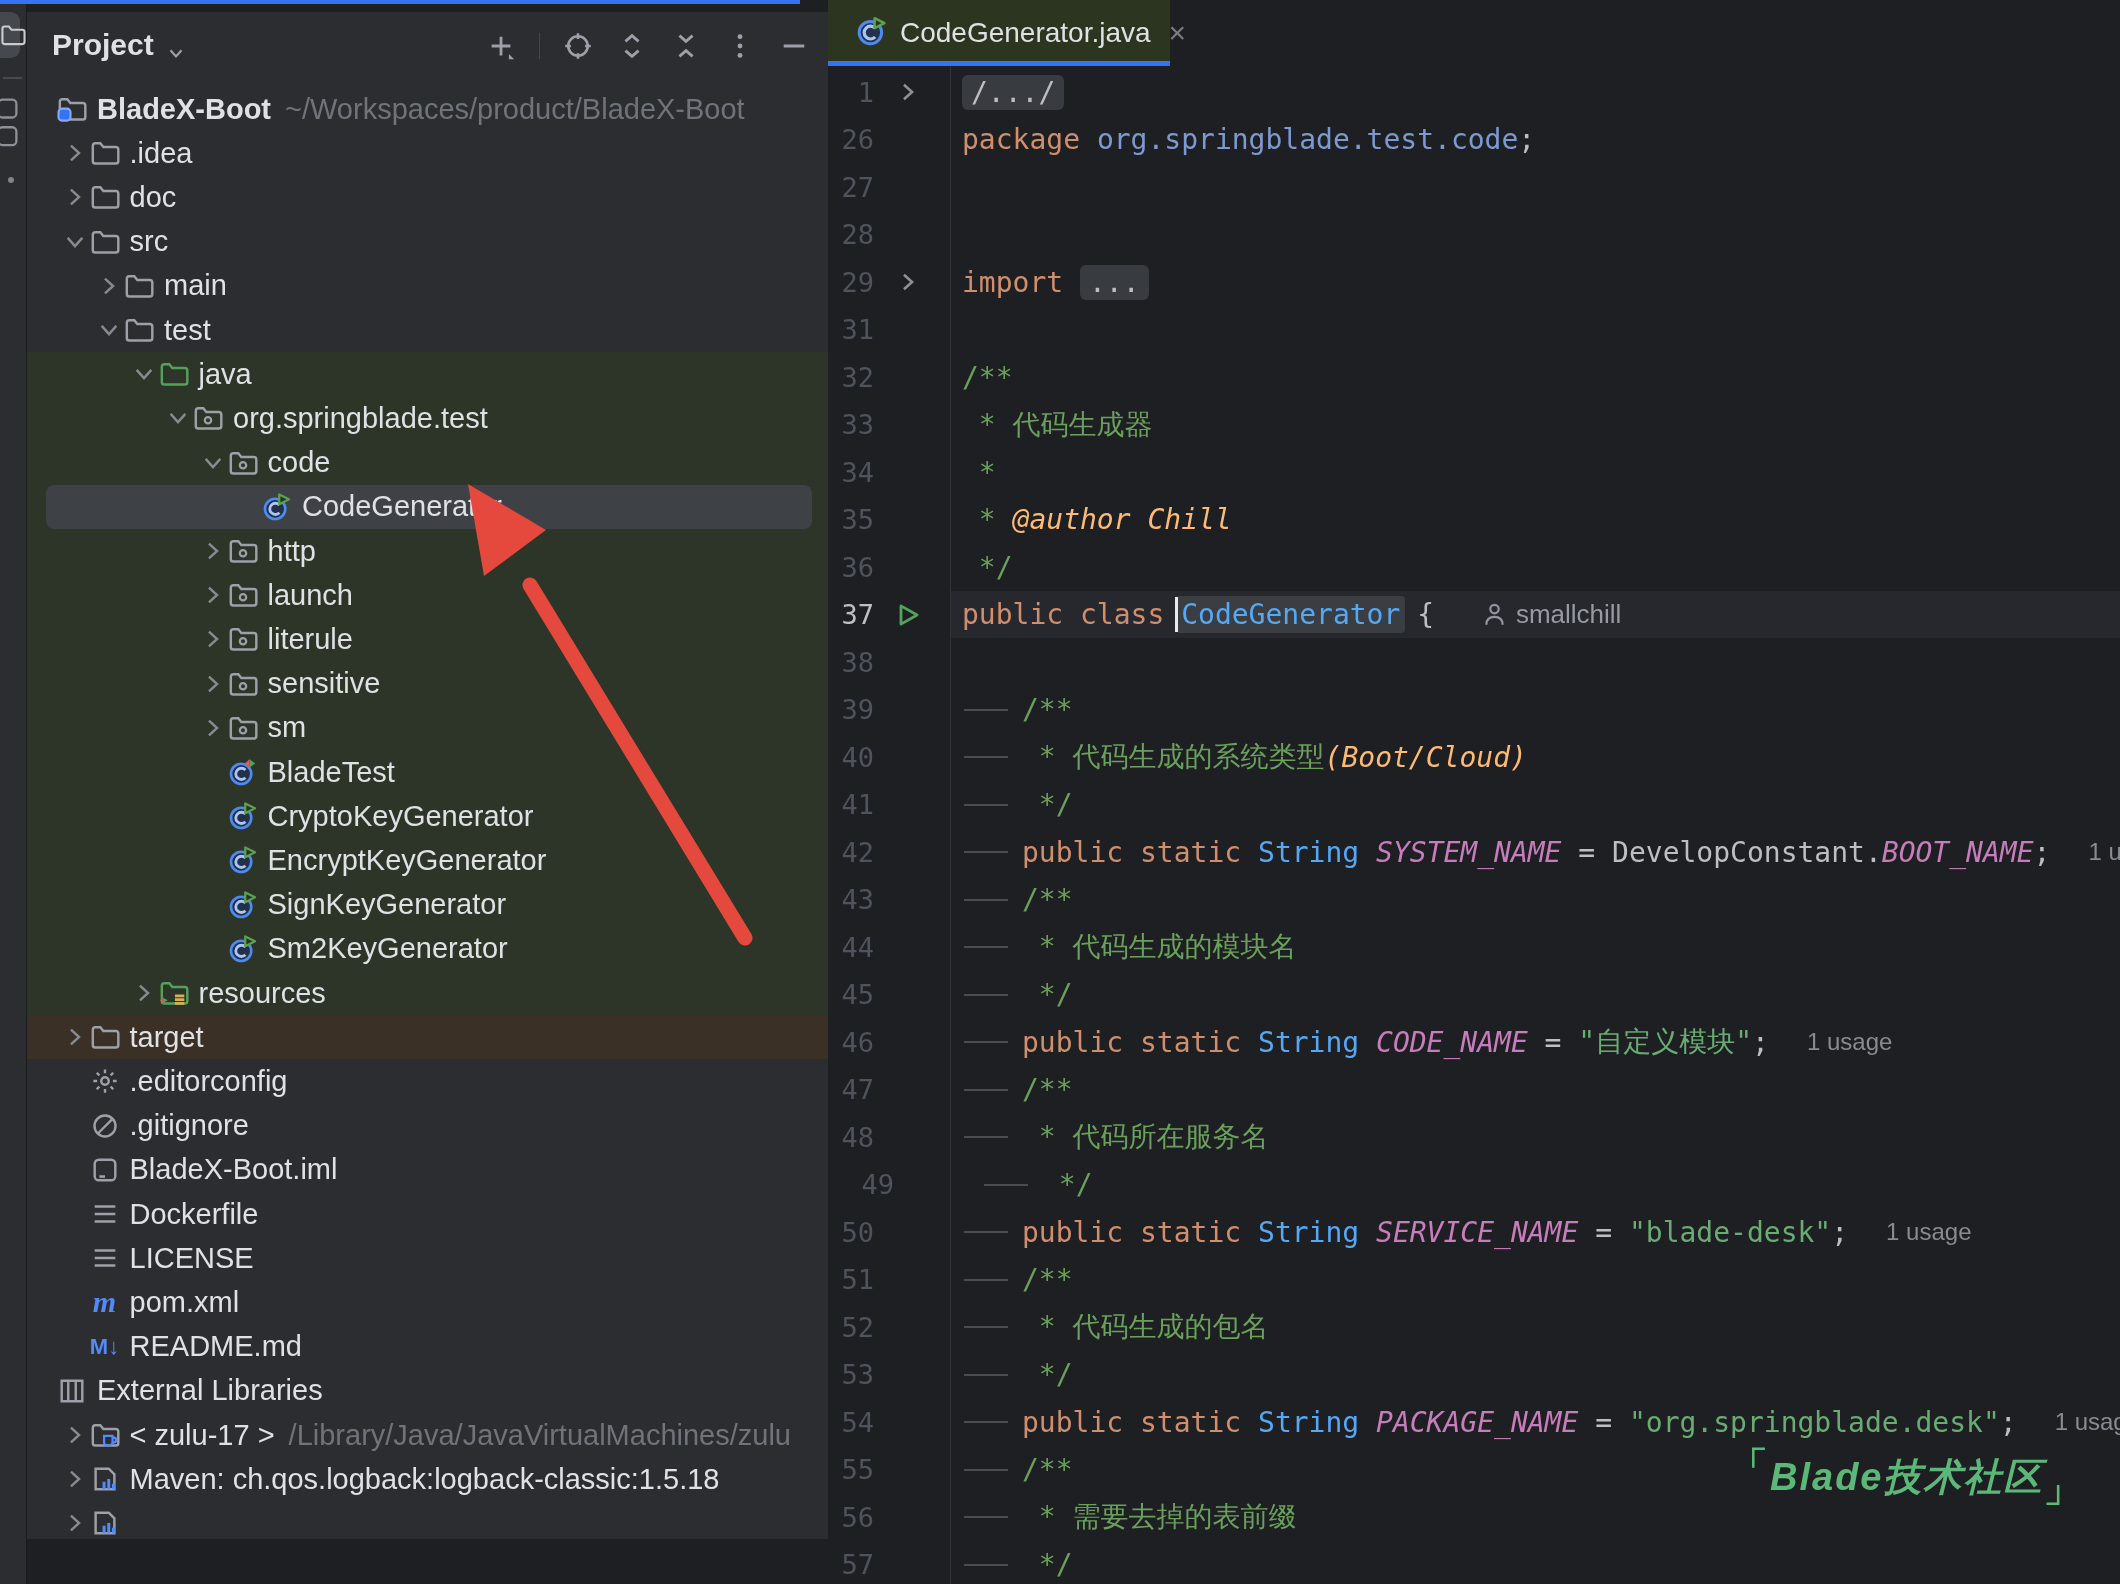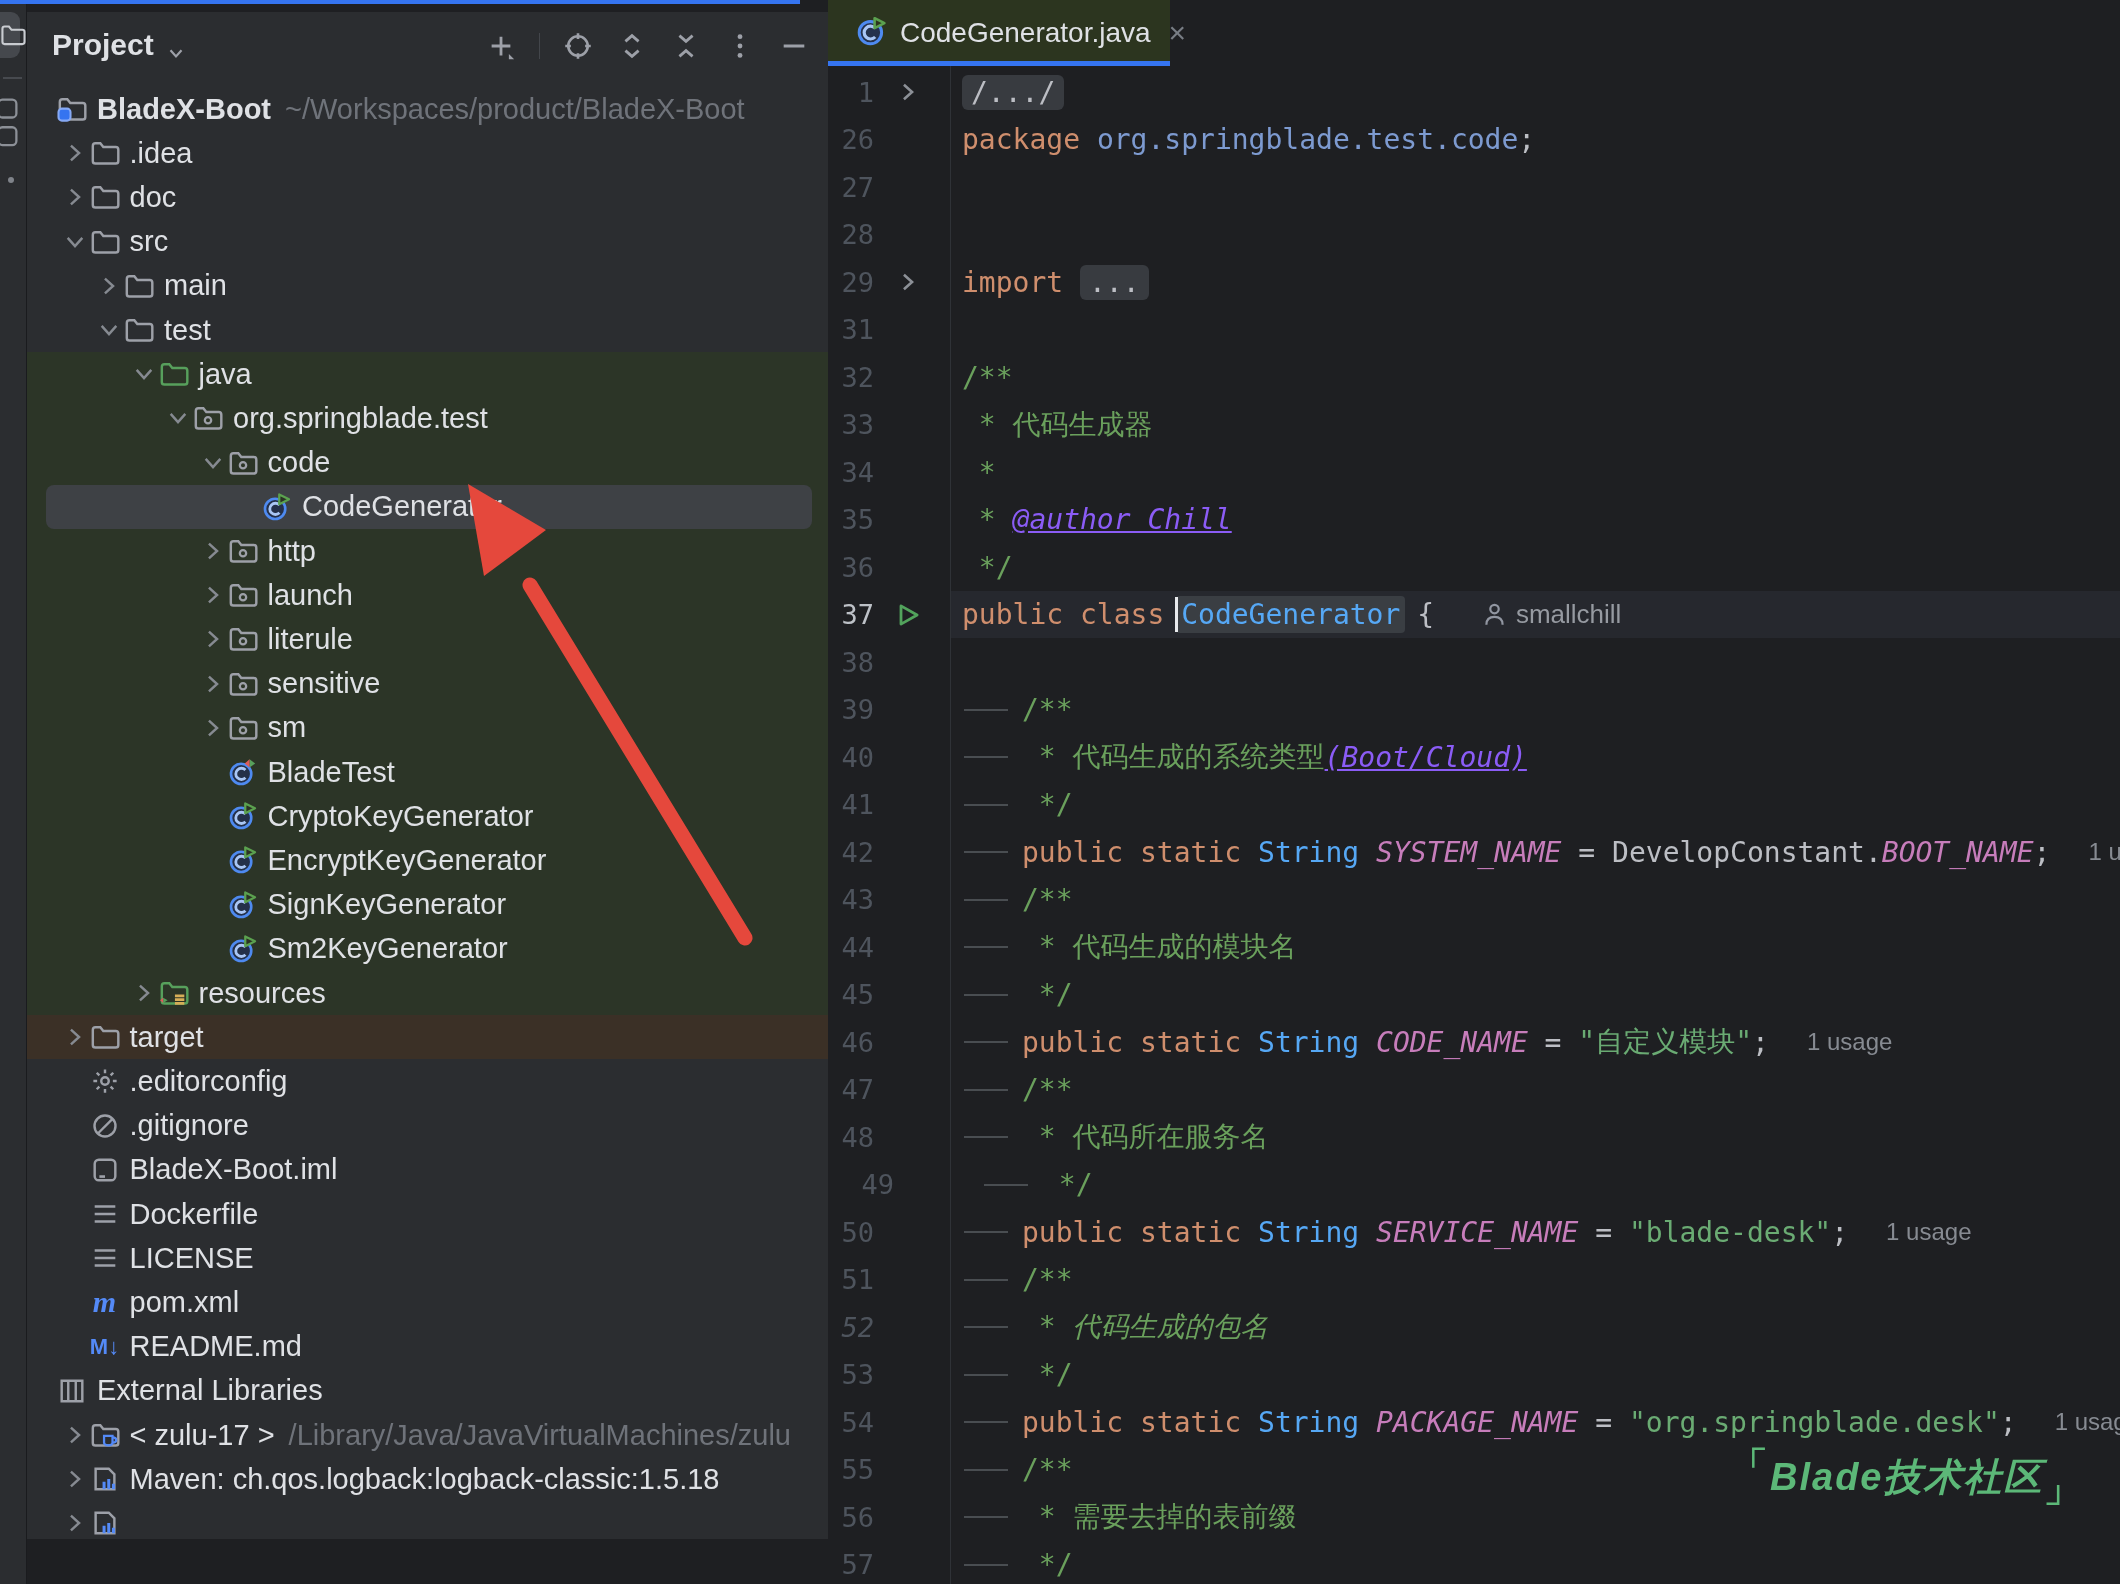--- a/index.html
+++ b/index.html
@@ -44,21 +44,21 @@
   #gutsep{position:absolute;left:122px;top:66px;bottom:0;width:1px;background:#2F3237;}
   .cline{position:absolute;left:0;right:0;height:47.5px;font-family:"DejaVu Sans Mono",monospace;font-size:28px;}
   .cline .lnum{position:absolute;left:0;top:0;width:46px;height:100%;display:flex;align-items:center;justify-content:flex-end;
                font-size:27px;color:#4E545D;}
   .cline.active .lnum{color:#BDC1C7;}
   .cline .gicon{position:absolute;left:58px;top:0;width:44px;height:100%;display:flex;align-items:center;justify-content:center;cursor:pointer;}
   .cline .cpart{position:absolute;left:123px;right:-828px;top:0;height:100%;display:flex;align-items:center;
                 padding-left:11px;white-space:pre;}
   .cline.active .cpart{background:#26282E;}
   .kw{color:#CF8E6D;} .pkg{color:#7D9AD0;} .cls{color:#56A8F5;} .pln{color:#BCBEC4;}
-  .con{color:#C77DBB;font-style:italic;} .str{color:#6AAB73;} .cmt{color:#6AA05C;} .cmi{color:#8b5cf6;font-style:italic;text-decoration:underline;}
+  .con{color:#C77DBB;font-style:italic;} .str{color:#6AAB73;} .cmt{color:#6AA05C;} .cmi{color:#fdba74;font-style:italic;}
   .fold{background:#383B40;border-radius:6px;padding:1px 9px;color:#BCBEC4;}
   .tabmark{display:inline-block;width:60px;position:relative;height:28px;}
   .tabmark::before{content:"";position:absolute;left:2px;top:13px;width:44px;height:2px;background:#494D51;}
   .hl{position:relative;background:#3A3E43;border-radius:4px;padding:2px 5px;margin:0 -5px;color:#56A8F5;}
   .hl .caret{position:absolute;left:-1px;top:1px;bottom:1px;width:3px;background:#E8EAED;}
   .inlay{font-family:"Liberation Sans",sans-serif;font-size:24px;color:#878B92;margin-left:38px;display:flex;align-items:center;}
   .inlay37{font-size:26px;color:#969AA1;margin-left:30px;}
   .inlay .pic{margin-right:8px;display:flex;}
   
   #arrow{position:absolute;left:0;top:0;z-index:50;pointer-events:none;}
@@ -713,21 +713,21 @@
         <div class="cline" style="top: 1208.25px;">
           <span class="lnum">50</span>
           <span class="gicon"></span>
           <span class="cpart"><span class="tabmark"></span><span class="kw">public</span><span class="pln"> </span><span class="kw">static</span><span class="pln"> </span><span class="cls">String</span><span class="pln"> </span><span class="con">SERVICE_NAME</span><span class="pln"> = </span><span class="str">"blade-desk"</span><span class="pln">;</span><span class="inlay">1 usage</span></span>
         </div>
         <div class="cline" style="top: 1255.75px;">
           <span class="lnum">51</span>
           <span class="gicon"></span>
           <span class="cpart"><span class="tabmark"></span><span class="cmt">/**</span></span>
         </div>
-        <div class="cline" style="top: 1303.25px; font-style: italic;">
+        <div class="cline" style="top: 1303.25px;">
           <span class="lnum">52</span>
           <span class="gicon"></span>
           <span class="cpart"><span class="tabmark"></span><span class="cmt"> * 代码生成的包名</span></span>
         </div>
         <div class="cline" style="top: 1350.75px;">
           <span class="lnum">53</span>
           <span class="gicon"></span>
           <span class="cpart"><span class="tabmark"></span><span class="cmt"> */</span></span>
         </div>
         <div class="cline" style="top: 1398.25px;">

